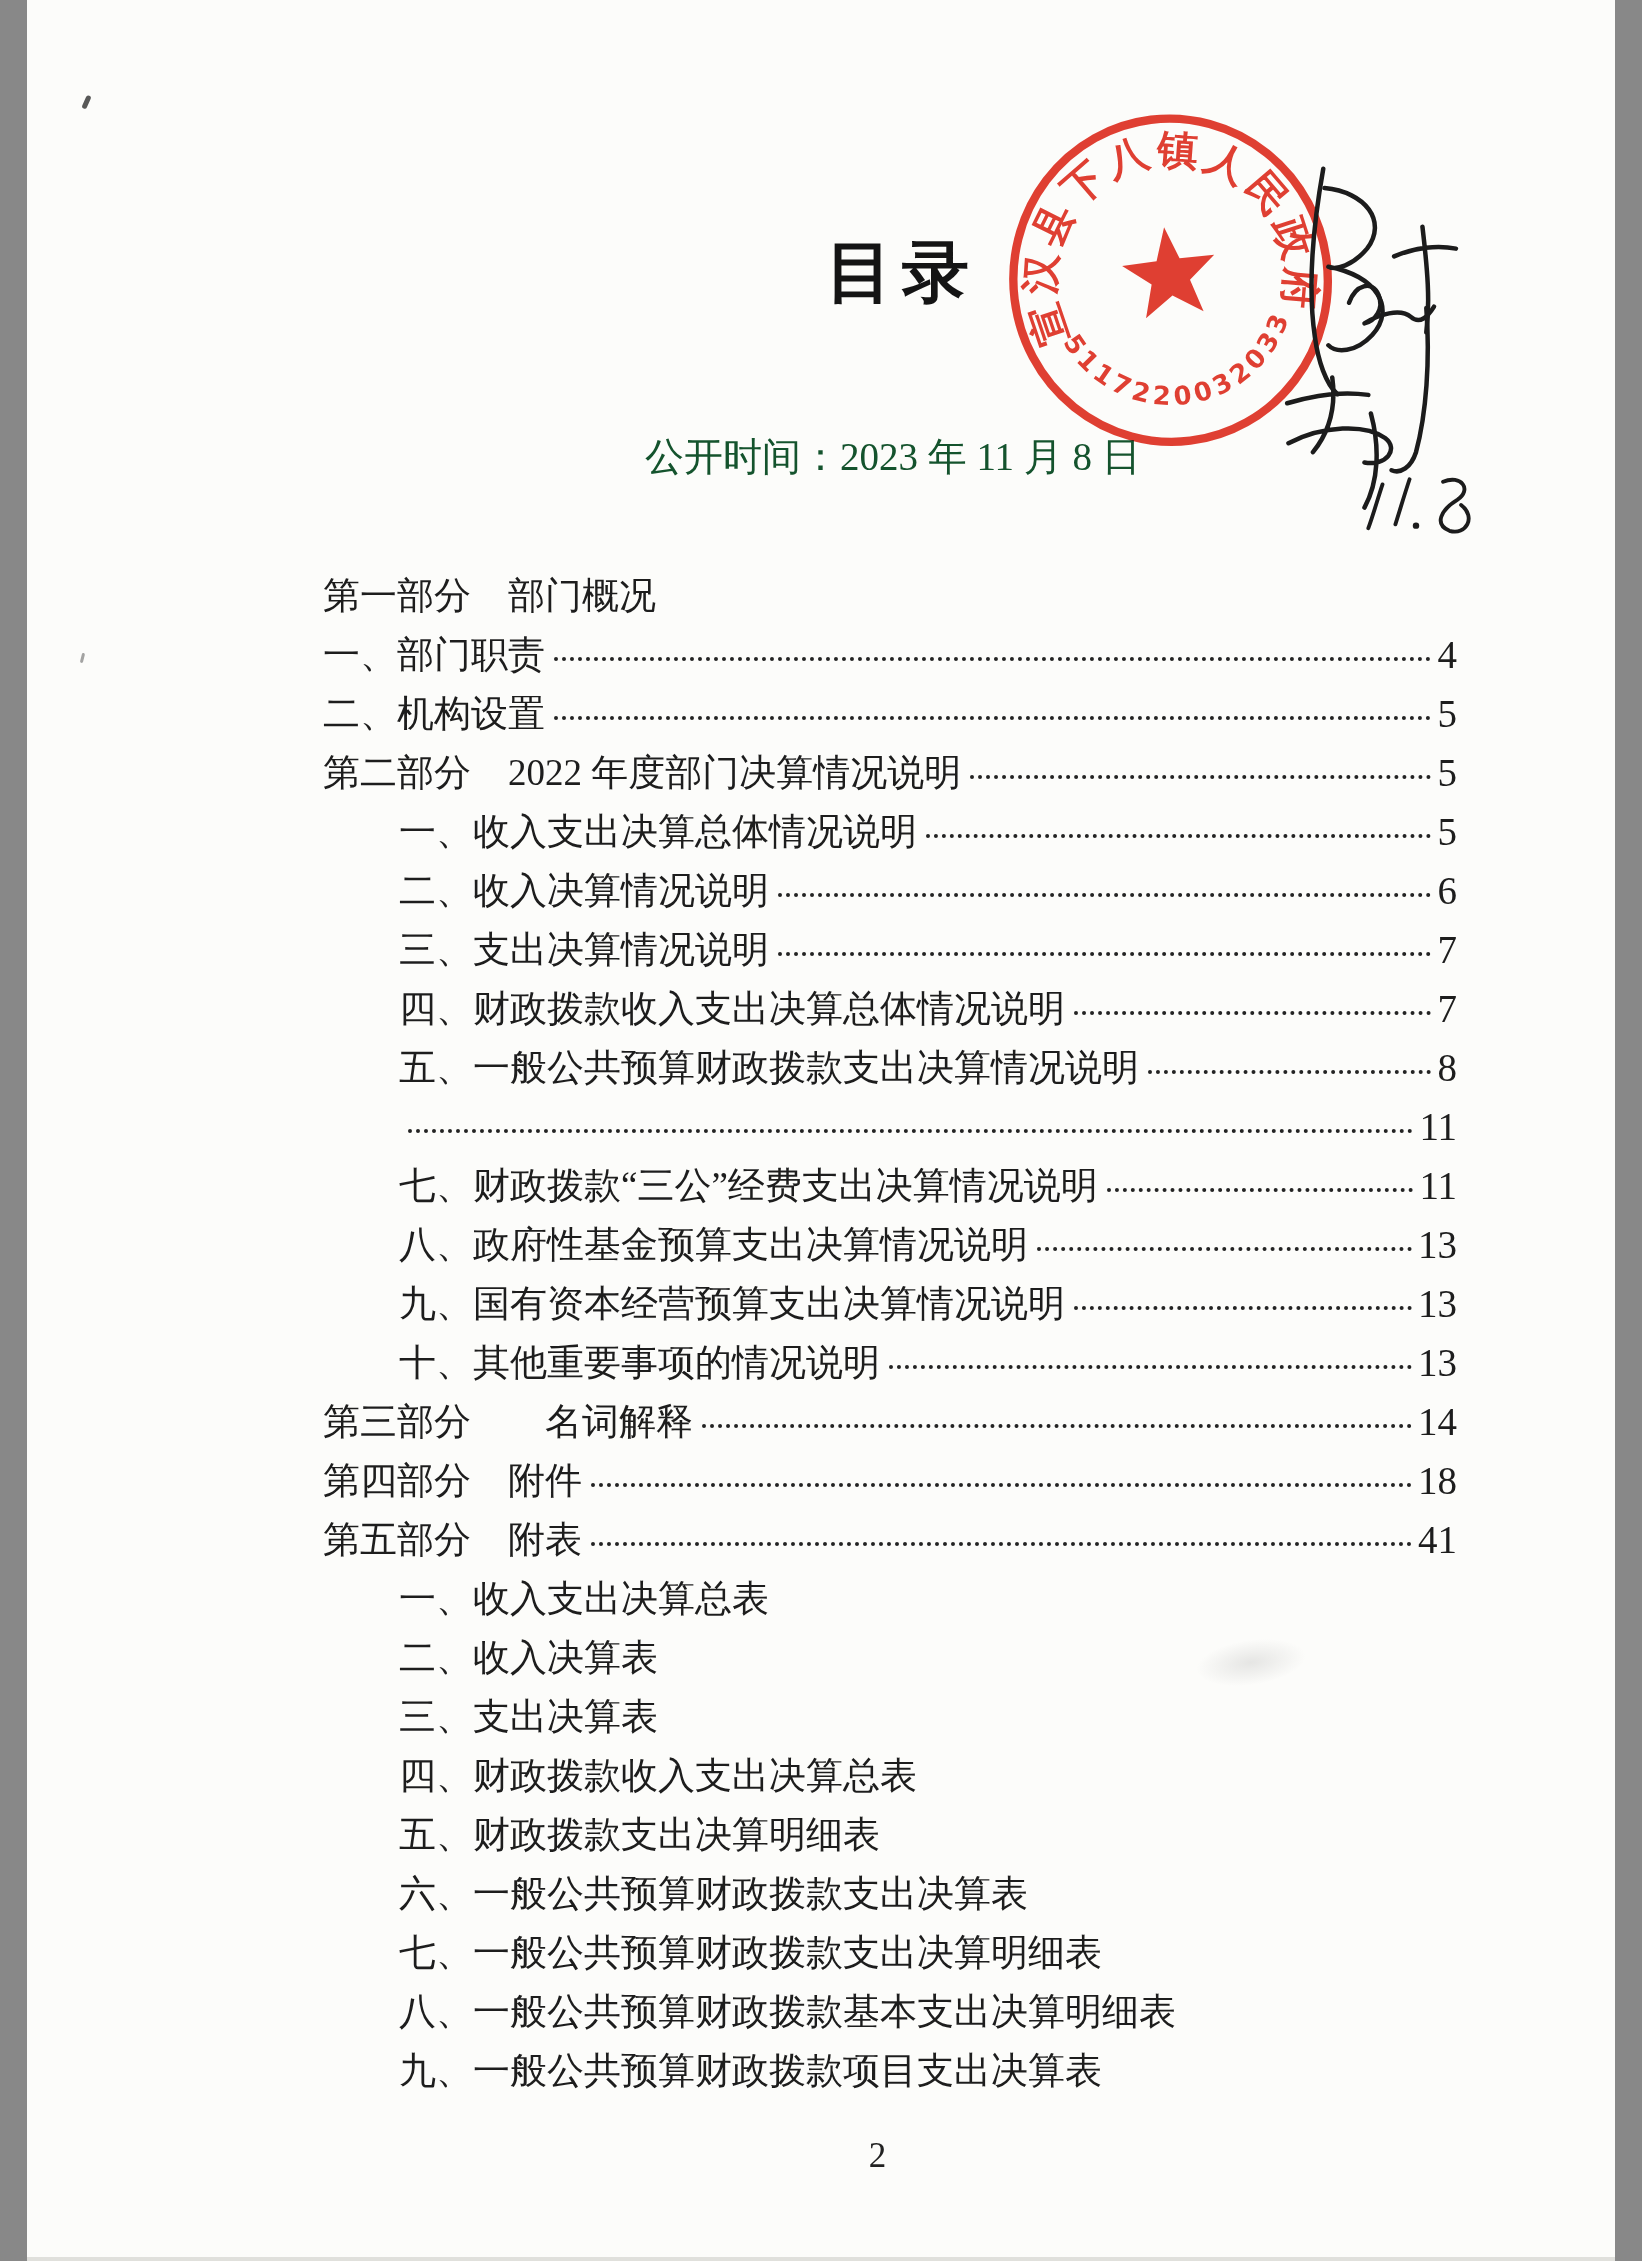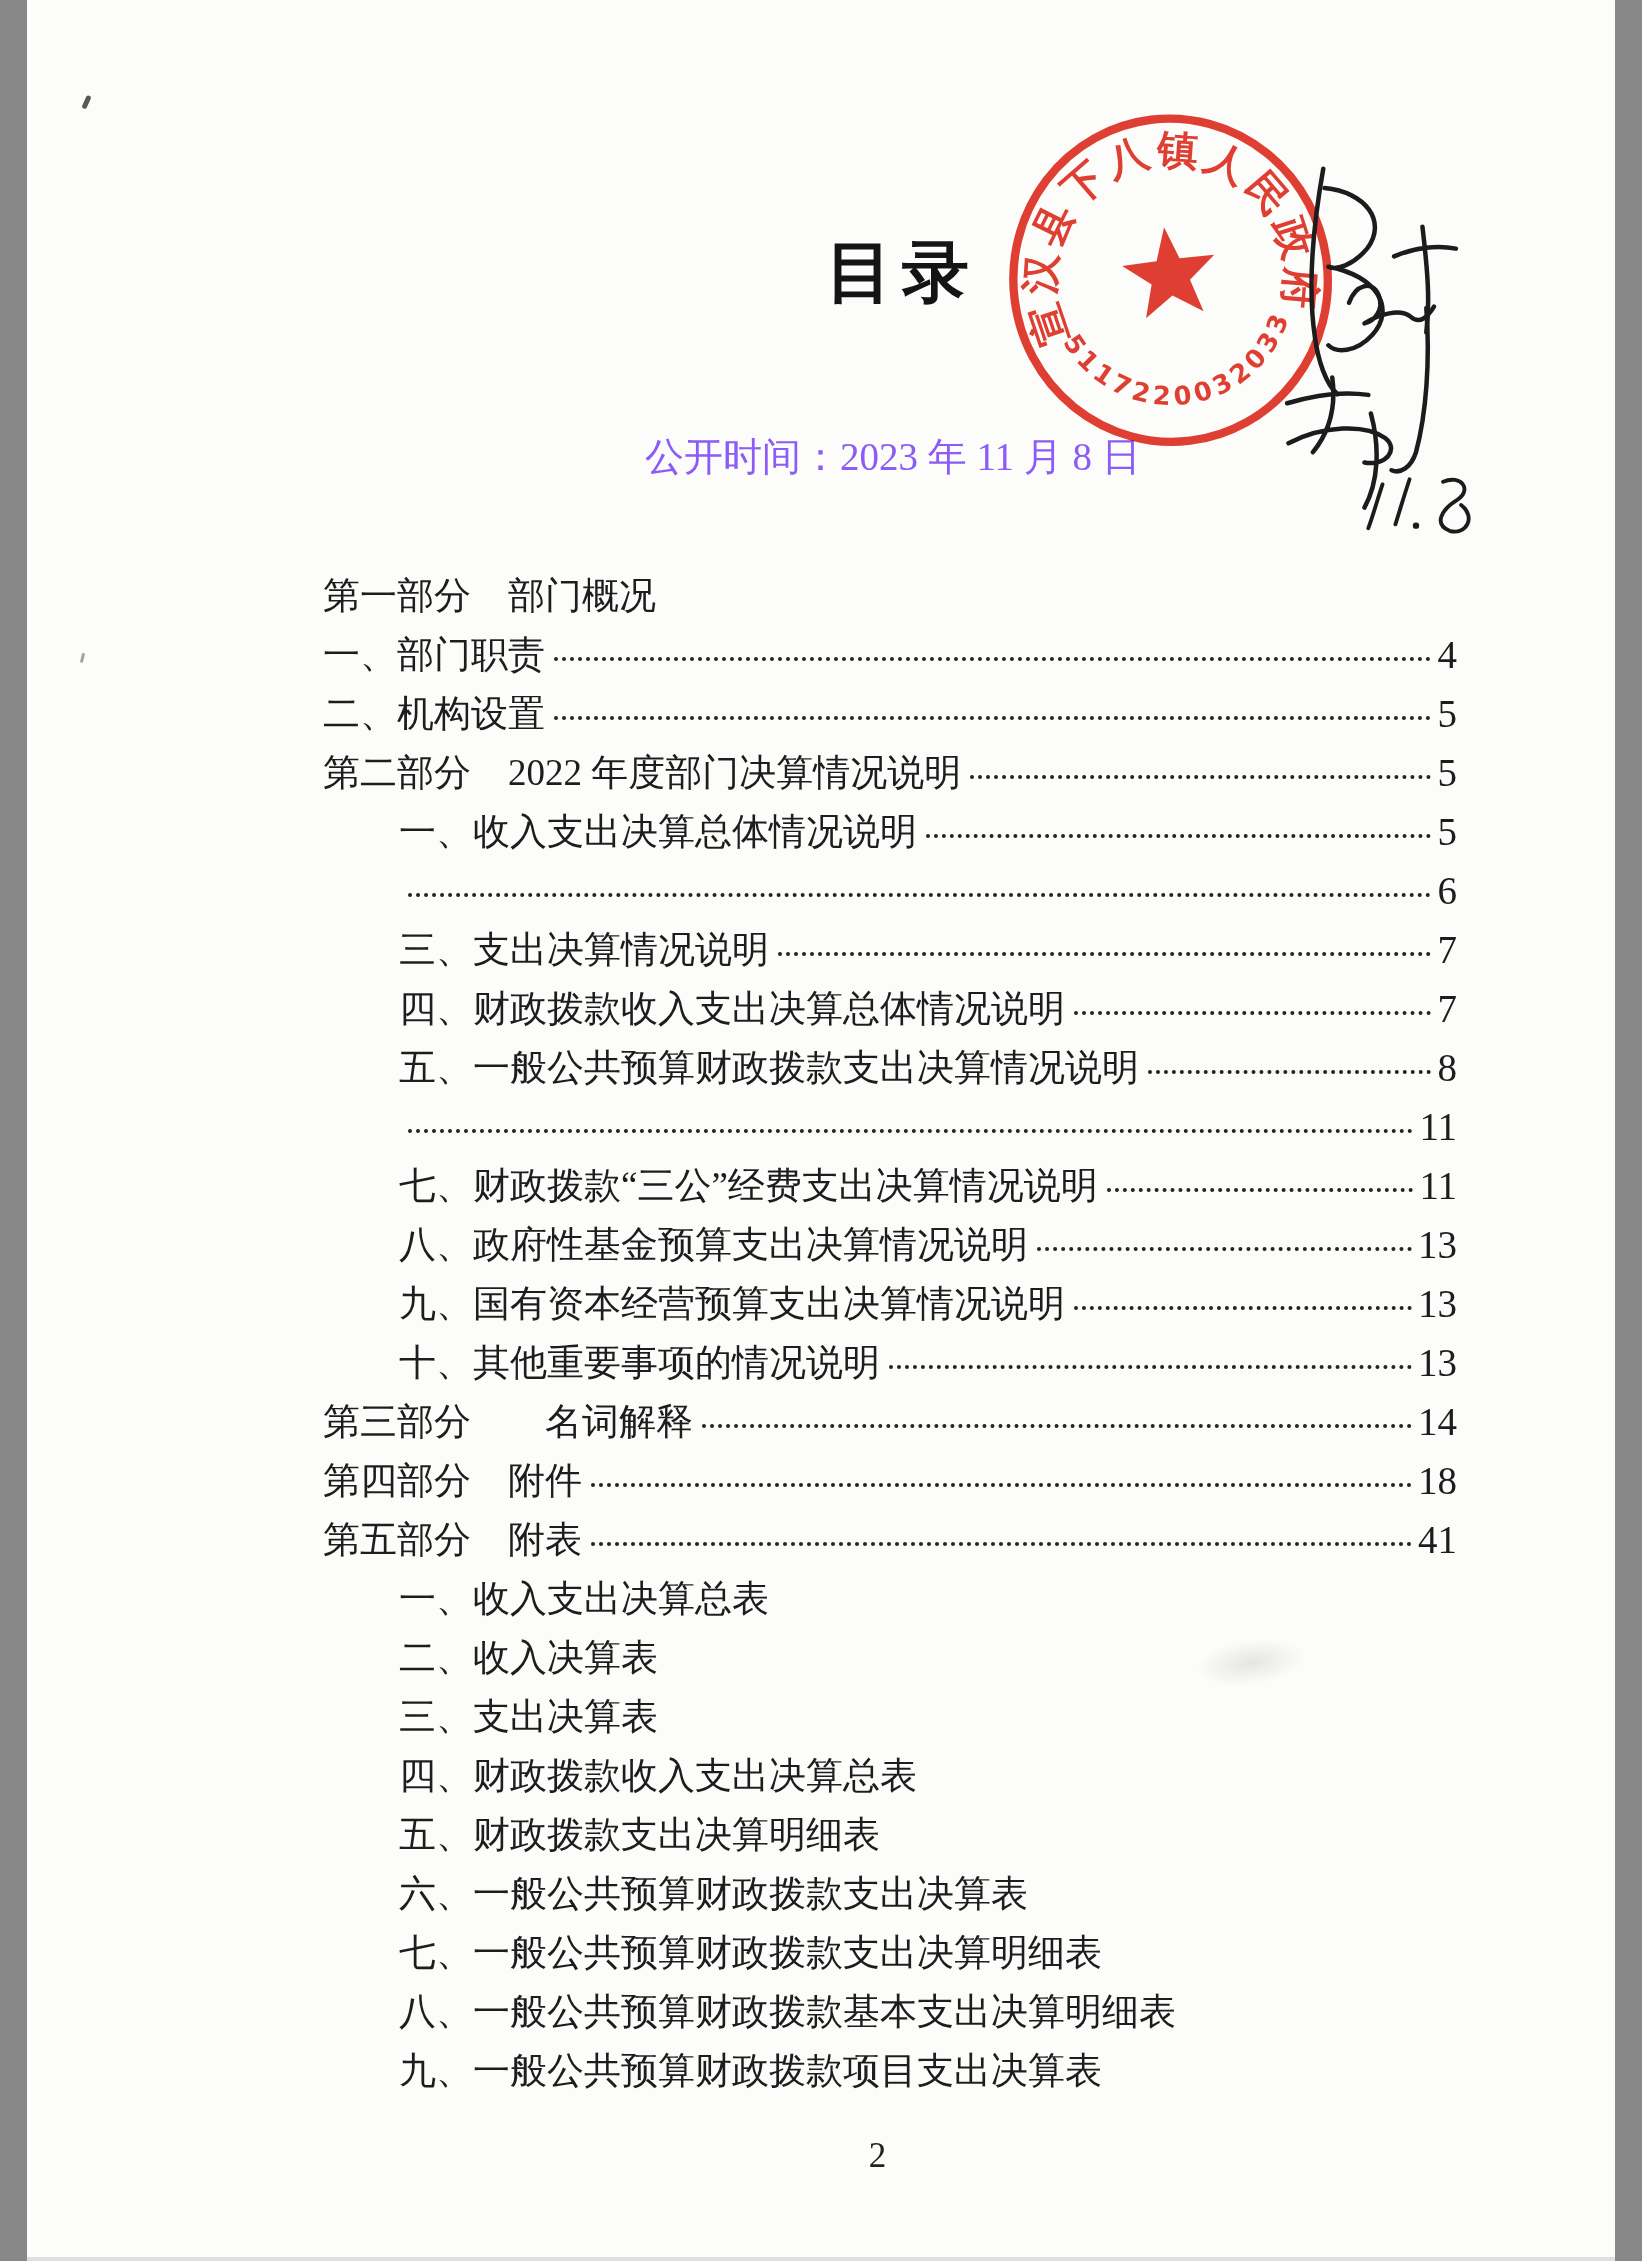--- a/index.html
+++ b/index.html
@@ -7,21 +7,21 @@
     position:relative;width:1588px;height:2261px;margin:0 auto;
     background:#fcfcfa;overflow:hidden;
     font-family:"Liberation Serif","DejaVu Serif",serif;color:#1f1f1f;
   }
   .title{
     position:absolute;left:799px;top:227px;
     font-size:67px;font-weight:700;letter-spacing:9px;color:#141414;
   }
   .pubdate{
     position:absolute;left:618px;top:430px;
-    font-size:39px;white-space:pre;color:#8b5cf6;
+    font-size:39px;white-space:pre;color:#14532d;
   }
   .toc{position:absolute;left:296px;top:566px;width:1134px;}
   .toc-row{
     display:flex;align-items:center;height:59px;
     font-size:37px;white-space:pre;color:#1d1d1d;
   }
   .toc-row.indent{padding-left:76px;text-align:right;}
   .toc-label{flex:0 0 auto;}
   .leader{
     flex:1 1 auto;height:0;align-self:center;
@@ -68,21 +68,21 @@
   <div class="title">目录</div>
 
   <div class="pubdate">公开时间：2023 年 11 月 8 日</div>
 
   <div class="toc" id="toc">
       <div class="toc-row"><span class="toc-label">第一部分　部门概况</span></div>
       <div class="toc-row"><span class="toc-label">一、部门职责</span><span class="leader"></span><span class="toc-page">4</span></div>
       <div class="toc-row"><span class="toc-label">二、机构设置</span><span class="leader"></span><span class="toc-page">5</span></div>
       <div class="toc-row"><span class="toc-label">第二部分　2022 年度部门决算情况说明</span><span class="leader"></span><span class="toc-page">5</span></div>
       <div class="toc-row indent"><span class="toc-label">一、收入支出决算总体情况说明</span><span class="leader"></span><span class="toc-page">5</span></div>
-      <div class="toc-row indent"><span class="leader"></span><span class="toc-page">6</span></div>
+      <div class="toc-row indent"><span class="toc-label">二、收入决算情况说明</span><span class="leader"></span><span class="toc-page">6</span></div>
       <div class="toc-row indent"><span class="toc-label">三、支出决算情况说明</span><span class="leader"></span><span class="toc-page">7</span></div>
       <div class="toc-row indent"><span class="toc-label">四、财政拨款收入支出决算总体情况说明</span><span class="leader"></span><span class="toc-page">7</span></div>
       <div class="toc-row indent"><span class="toc-label">五、一般公共预算财政拨款支出决算情况说明</span><span class="leader"></span><span class="toc-page">8</span></div>
       <div class="toc-row indent"><span class="leader"></span><span class="toc-page">11</span></div>
       <div class="toc-row indent"><span class="toc-label">七、财政拨款“三公”经费支出决算情况说明</span><span class="leader"></span><span class="toc-page">11</span></div>
       <div class="toc-row indent"><span class="toc-label">八、政府性基金预算支出决算情况说明</span><span class="leader"></span><span class="toc-page">13</span></div>
       <div class="toc-row indent"><span class="toc-label">九、国有资本经营预算支出决算情况说明</span><span class="leader"></span><span class="toc-page">13</span></div>
       <div class="toc-row indent"><span class="toc-label">十、其他重要事项的情况说明</span><span class="leader"></span><span class="toc-page">13</span></div>
       <div class="toc-row"><span class="toc-label">第三部分　　名词解释</span><span class="leader"></span><span class="toc-page">14</span></div>
       <div class="toc-row"><span class="toc-label">第四部分　附件</span><span class="leader"></span><span class="toc-page">18</span></div>

